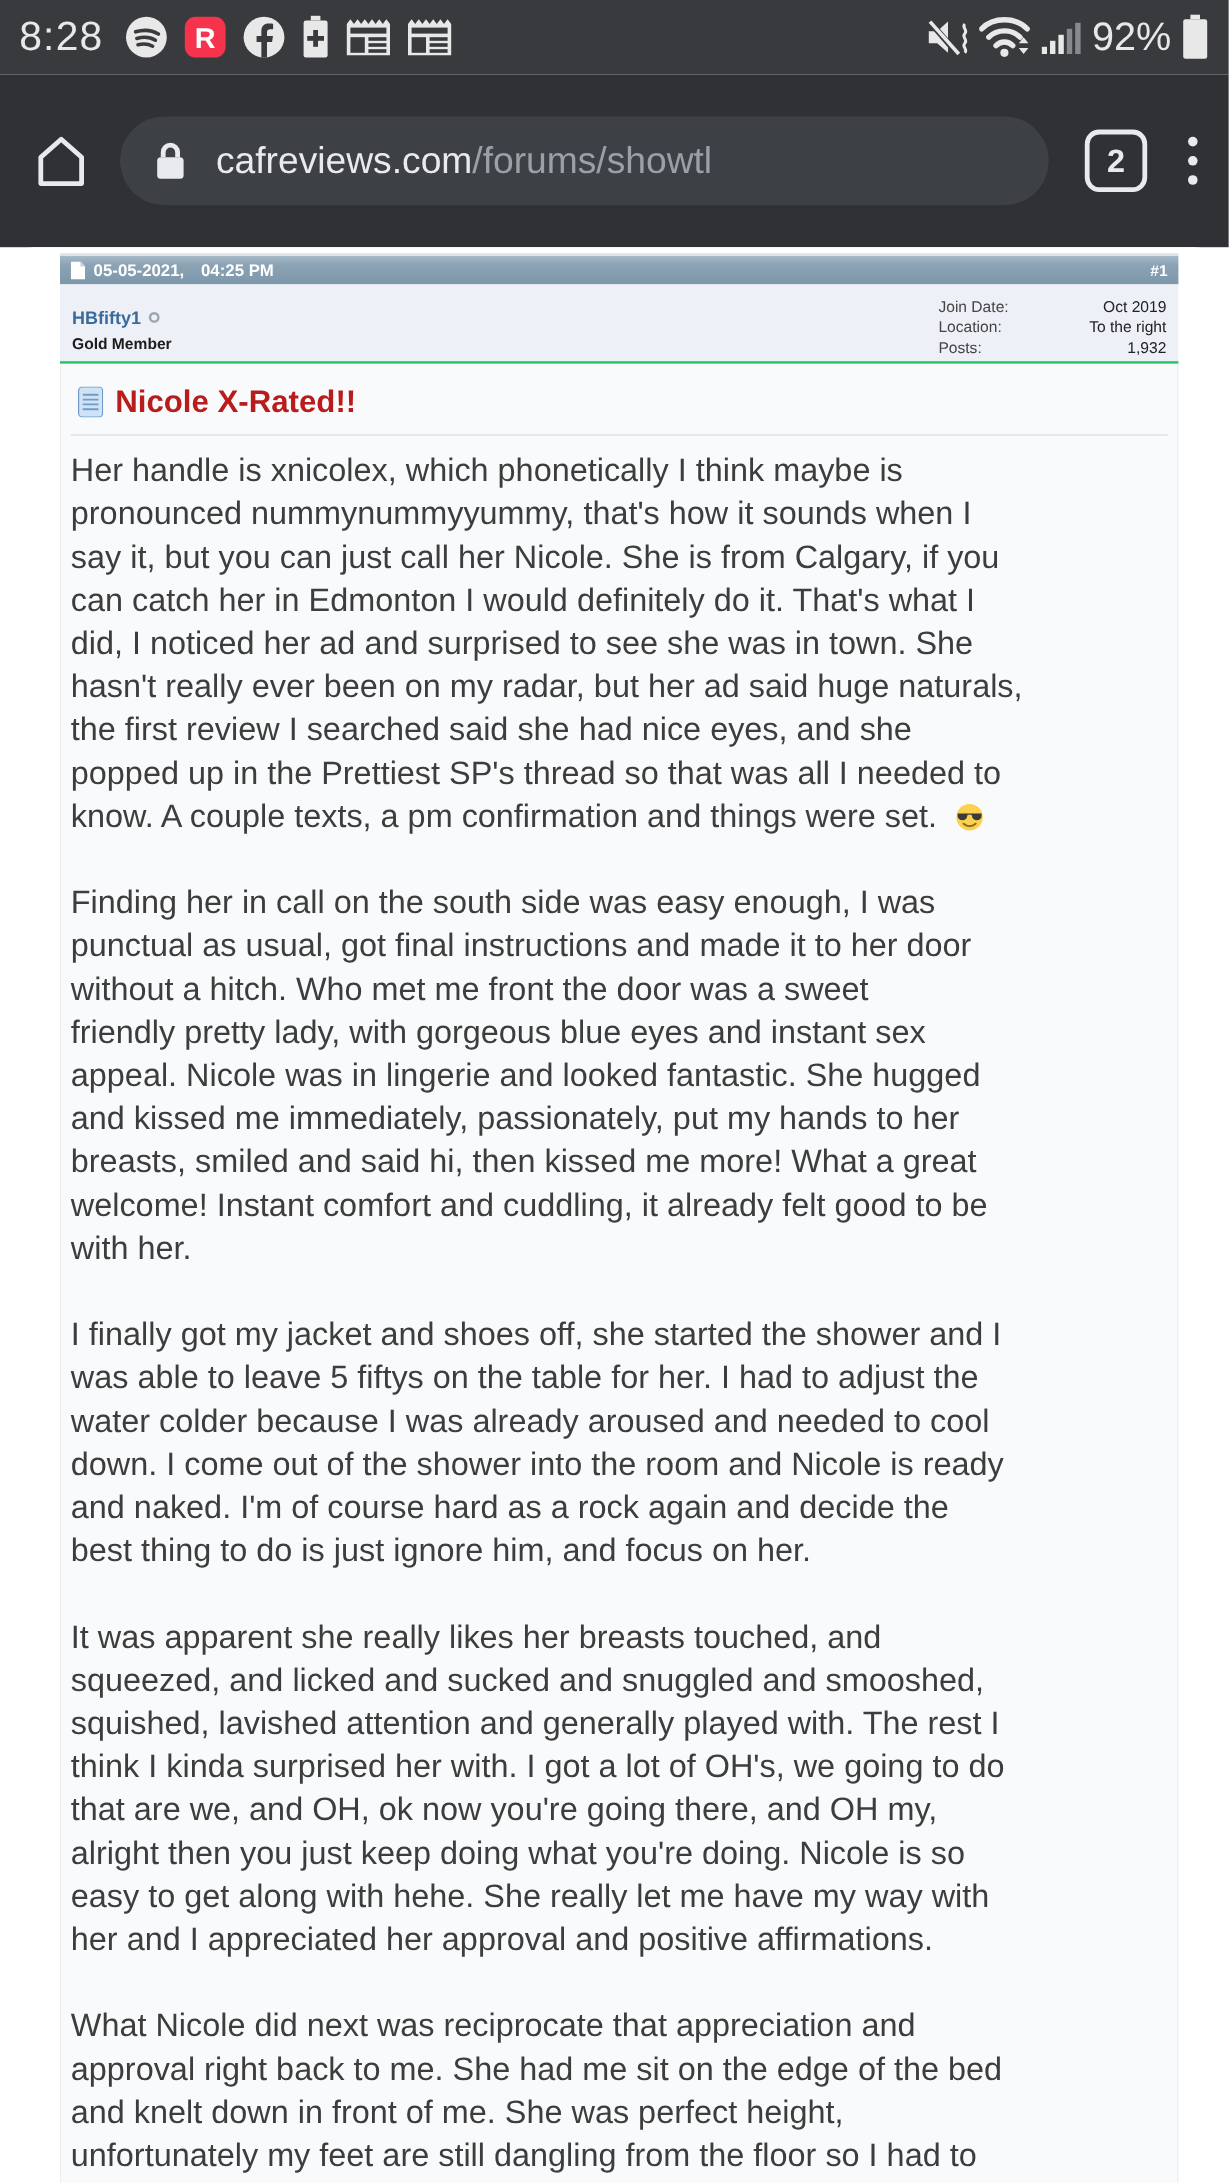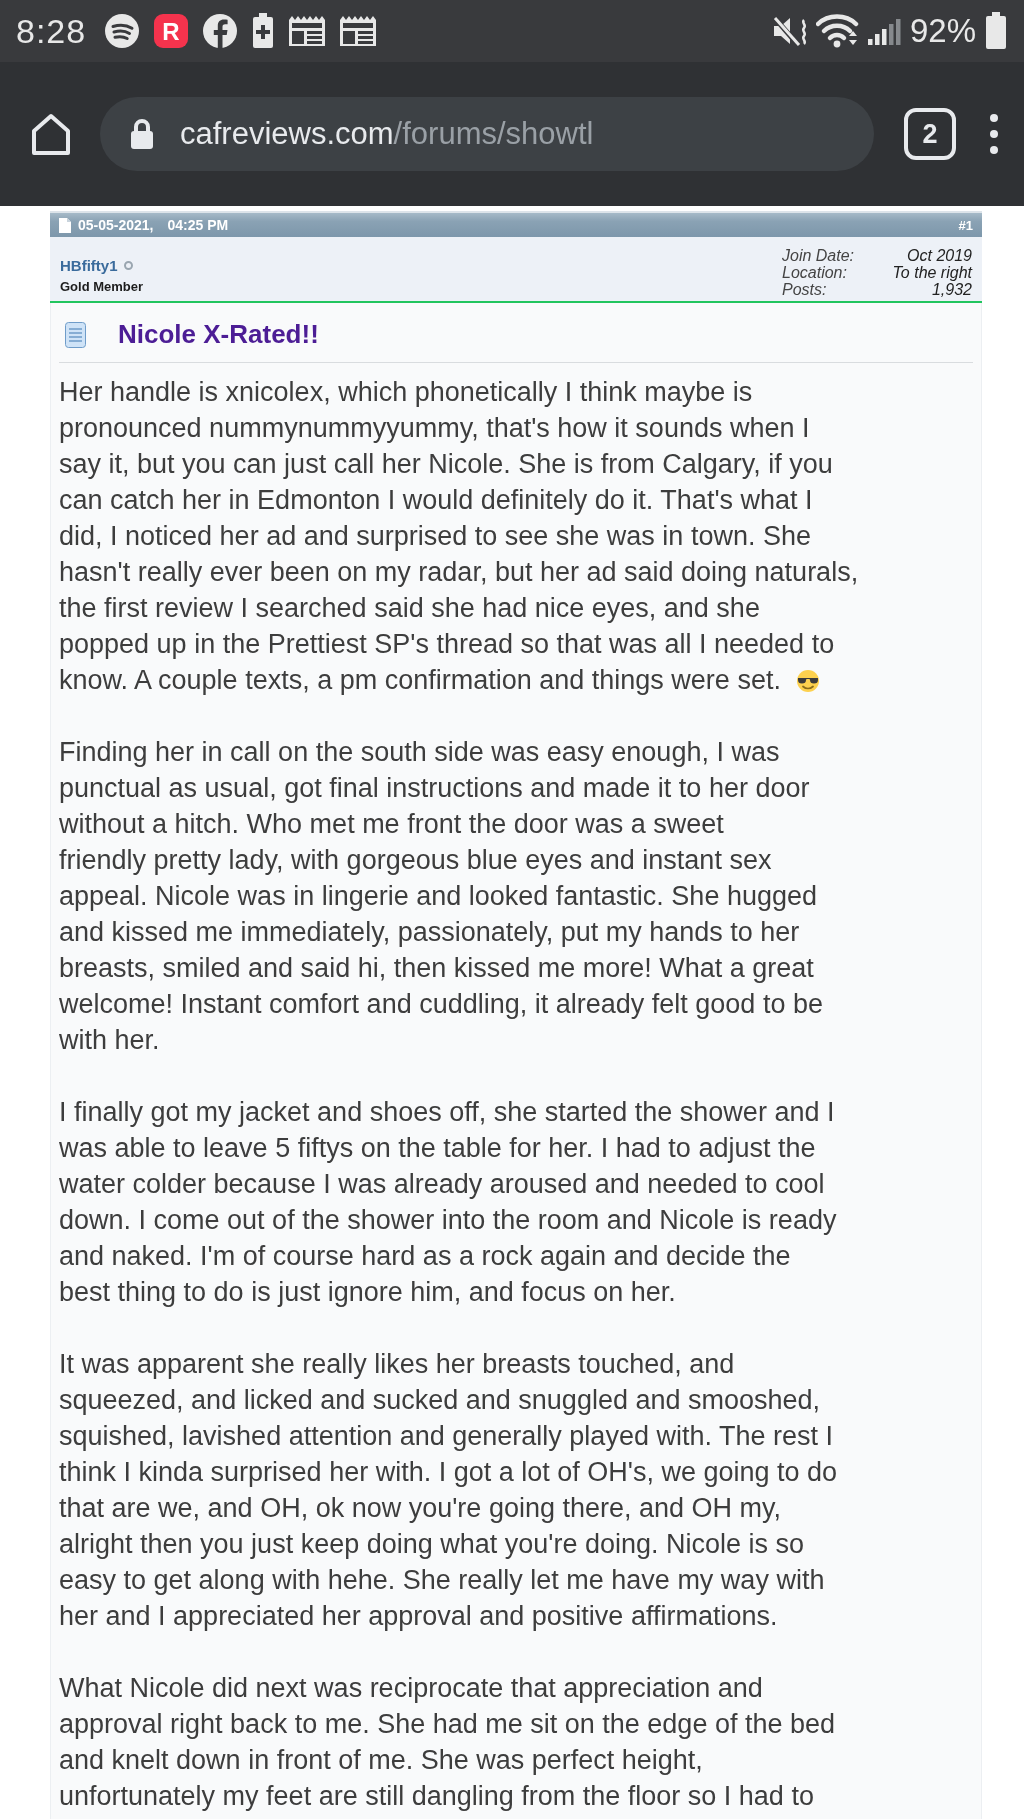--- a/index.html
+++ b/index.html
@@ -53,31 +53,31 @@
   .thead .time{margin-left:14px;text-align:right;}
   .thead .num{margin-left:auto;font-size:13px;color:#ffffff;text-decoration:none;}
   .user-row{
     flex:0 0 auto;height:66px;background:#edf1f7;border-bottom:2px solid #22c55e;
     position:relative;padding:20px 10px 0 10px;box-sizing:border-box;
   }
   .username{color:#3a6b9c;font-weight:bold;font-size:15px;text-decoration:none;}
   .online-dot{display:inline-block;width:9px;height:9px;border:2px solid #9aa6b0;
     border-radius:50%;margin-left:6px;vertical-align:1px;box-sizing:border-box;}
   .member-title{font-size:13px;font-weight:bold;color:#1c1c1c;margin-top:4px;}
-  .user-details{position:absolute;top:10px;right:10px;width:190px;font-size:16px;font-style:italic;}
+  .user-details{position:absolute;top:10px;right:10px;width:190px;font-size:13px;}
   .ud-row{display:flex;justify-content:space-between;line-height:17px;}
   .ud-row .lbl{color:#444;}
   .ud-row .val{color:#222;text-align:right;}
   .post-body{
     flex:1 1 auto;background:#f9fafb;overflow:hidden;
     border-left:1px solid #eceff2;border-right:1px solid #eceff2;
     padding:0 0 0 8px;box-sizing:border-box;
   }
   .title-row{display:flex;align-items:center;gap:10px;margin:16px 0 0 6px;}
-  .post-title{font-size:26px;font-weight:bold;color:#4c1d95;margin-left:22px;}
+  .post-title{font-size:26px;font-weight:bold;color:#b91c1c;}
   .title-divider{border-bottom:1px solid #d9dcdf;margin:12px 8px 0 0;}
   .post-text{margin-top:11px;color:#3d3d3d;}
   .para{margin:0 0 36px 0;}
   .line{font-size:27px;line-height:36px;height:36px;white-space:nowrap;}
   .emoji{display:inline-block;margin-left:8px;vertical-align:-4px;}
   svg{display:block;}
   .inline-svg{display:inline-block;}
 </style>
 </head>
 <body>
@@ -242,21 +242,21 @@
         <span class="post-title">Nicole X-Rated!!</span>
       </div>
       <div class="title-divider"></div>
       <div class="post-text">
           <div class="para">
             <div class="line">Her handle is xnicolex, which phonetically I think maybe is</div>
             <div class="line">pronounced nummynummyyummy, that's how it sounds when I</div>
             <div class="line">say it, but you can just call her Nicole. She is from Calgary, if you</div>
             <div class="line">can catch her in Edmonton I would definitely do it. That's what I</div>
             <div class="line">did, I noticed her ad and surprised to see she was in town. She</div>
-            <div class="line">hasn't really ever been on my radar, but her ad said doing naturals,</div>
+            <div class="line">hasn't really ever been on my radar, but her ad said huge naturals,</div>
             <div class="line">the first review I searched said she had nice eyes, and she</div>
             <div class="line">popped up in the Prettiest SP's thread so that was all I needed to</div>
             <div class="line">know. A couple texts, a pm confirmation and things were set.
   <span class="emoji"><svg width="24" height="24" viewBox="0 0 24 24">
                   <circle cx="12" cy="12" r="11" fill="#fdd14f"></circle>
                   <path d="M2 9 h20 v2 a4 3.6 0 0 1 -8 0 l-0.5-1 h-3 l-0.5 1 a4 3.6 0 0 1 -8 0 z" fill="#3b3b3b"></path>
                   <path d="M7 17.5 c3 2.6 7 2.6 10 0" stroke="#8a6d1c" stroke-width="1.8" fill="none" stroke-linecap="round"></path>
                 </svg></span>
 </div>
           </div>

